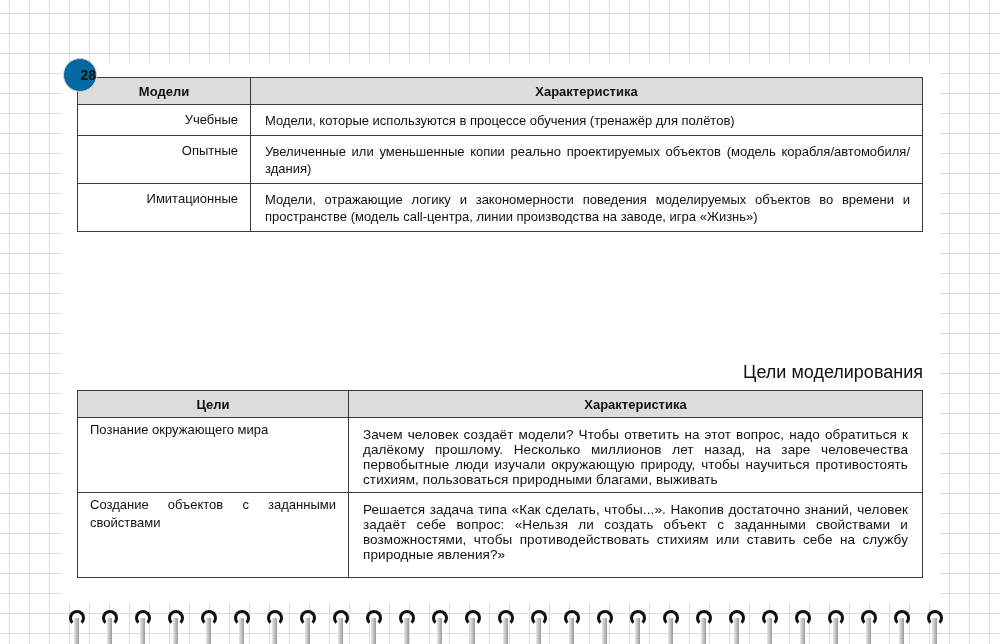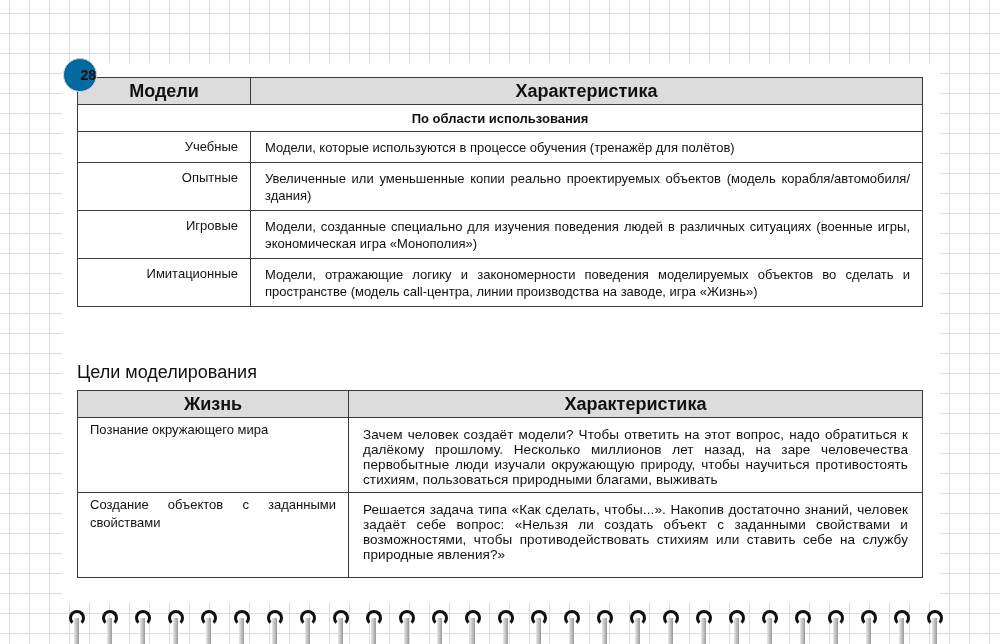--- a/index.html
+++ b/index.html
@@ -24,29 +24,29 @@
       font-weight: bold; font-size: 14px; line-height: 32px; text-align: right;
       z-index: 3;
     }
     table {
       position: absolute; border-collapse: collapse; background: #fff;
       border: 1.5px solid #3a3a3a; font-size: 13px; z-index: 2;
     }
     td, th { border: 1px solid #3a3a3a; vertical-align: top; text-align: right; }
     th {
       background: #dcdcdc; font-weight: bold; text-align: center;
-      height: 26px; padding: 0; vertical-align: middle; font-size: 18px; margin-top: 26px;
+      height: 26px; padding: 0; vertical-align: middle; font-size: 13px; margin-top: 26px;
     }
     #table-types { left: 77px; top: 77px; width: 846px; }
     #table-types td.name { width: 148px; padding: 7px 12px 6px 12px; }
     #table-types td.desc { padding: 7px 12px 6px 14px; text-align: justify; line-height: 17px; }
     #table-types td.section { text-align: center; font-weight: bold; height: 26px; padding: 0; vertical-align: middle; }
     .section-title {
       position: absolute; left: 77px; width: 846px; top: 362px;
-      text-align: left; font-size: 18px; z-index: 2;
+      text-align: right; font-size: 18px; z-index: 2;
     }
     #table-goals { left: 77px; top: 390px; width: 846px; }
     #table-goals td.name { width: 245px; padding: 3px 12px; text-align: justify; line-height: 18px; }
     #table-goals td.desc { padding: 9px 14px 5px 14px; text-align: justify; line-height: 15px; font-size: 13.5px; letter-spacing: 0.1px; }
     .rings { position: absolute; left: 0; top: 610px; width: 1000px; height: 34px; z-index: 4; }
     .ring { position: absolute; top: 0; width: 14px; height: 34px; }
     .ring .loop {
       position: absolute; left: 0; top: 0; width: 10px; height: 10px;
       border: 3px solid #111; border-bottom-color: transparent; border-radius: 50%;
       background: transparent;
@@ -64,47 +64,40 @@
 
 <table id="table-types">
   <thead>
     <tr>
       <th style="width:172px">Модели</th>
       <th>Характеристика</th>
     </tr>
   </thead>
   <tbody>
     <tr>
-      <td class="section" colspan="2">По области использования</td>
-    </tr>
-    <tr>
       <td class="name">Учебные</td>
       <td class="desc">Модели, которые используются в процессе обучения (тренажёр для полётов)</td>
     </tr>
     <tr>
       <td class="name">Опытные</td>
       <td class="desc">Увеличенные или уменьшенные копии реально проектируемых объектов (модель корабля/автомобиля/здания)</td>
     </tr>
     <tr>
-      <td class="name">Игровые</td>
-      <td class="desc">Модели, созданные специально для изучения поведения людей в различных ситуациях (военные игры, экономическая игра «Монополия»)</td>
-    </tr>
-    <tr>
       <td class="name">Имитационные</td>
-      <td class="desc">Модели, отражающие логику и закономерности поведения моделируемых объектов во сделать и пространстве (модель call-центра, линии производства на заводе, игра «Жизнь»)</td>
+      <td class="desc">Модели, отражающие логику и закономерности поведения моделируемых объектов во времени и пространстве (модель call-центра, линии производства на заводе, игра «Жизнь»)</td>
     </tr>
   </tbody>
 </table>
 
 <div class="section-title">Цели моделирования</div>
 
 <table id="table-goals">
   <thead>
     <tr>
-      <th style="width:270px">Жизнь</th>
+      <th style="width:270px">Цели</th>
       <th>Характеристика</th>
     </tr>
   </thead>
   <tbody>
     <tr>
       <td class="name">Познание окружающего мира</td>
       <td class="desc">Зачем человек создаёт модели? Чтобы ответить на этот вопрос, надо обратиться к далёкому прошлому. Несколько миллионов лет назад, на заре человечества первобытные люди изучали окружающую природу, чтобы научиться противостоять стихиям, пользоваться природными благами, выживать</td>
     </tr>
     <tr>
       <td class="name">Создание объектов с заданными свойствами</td>

